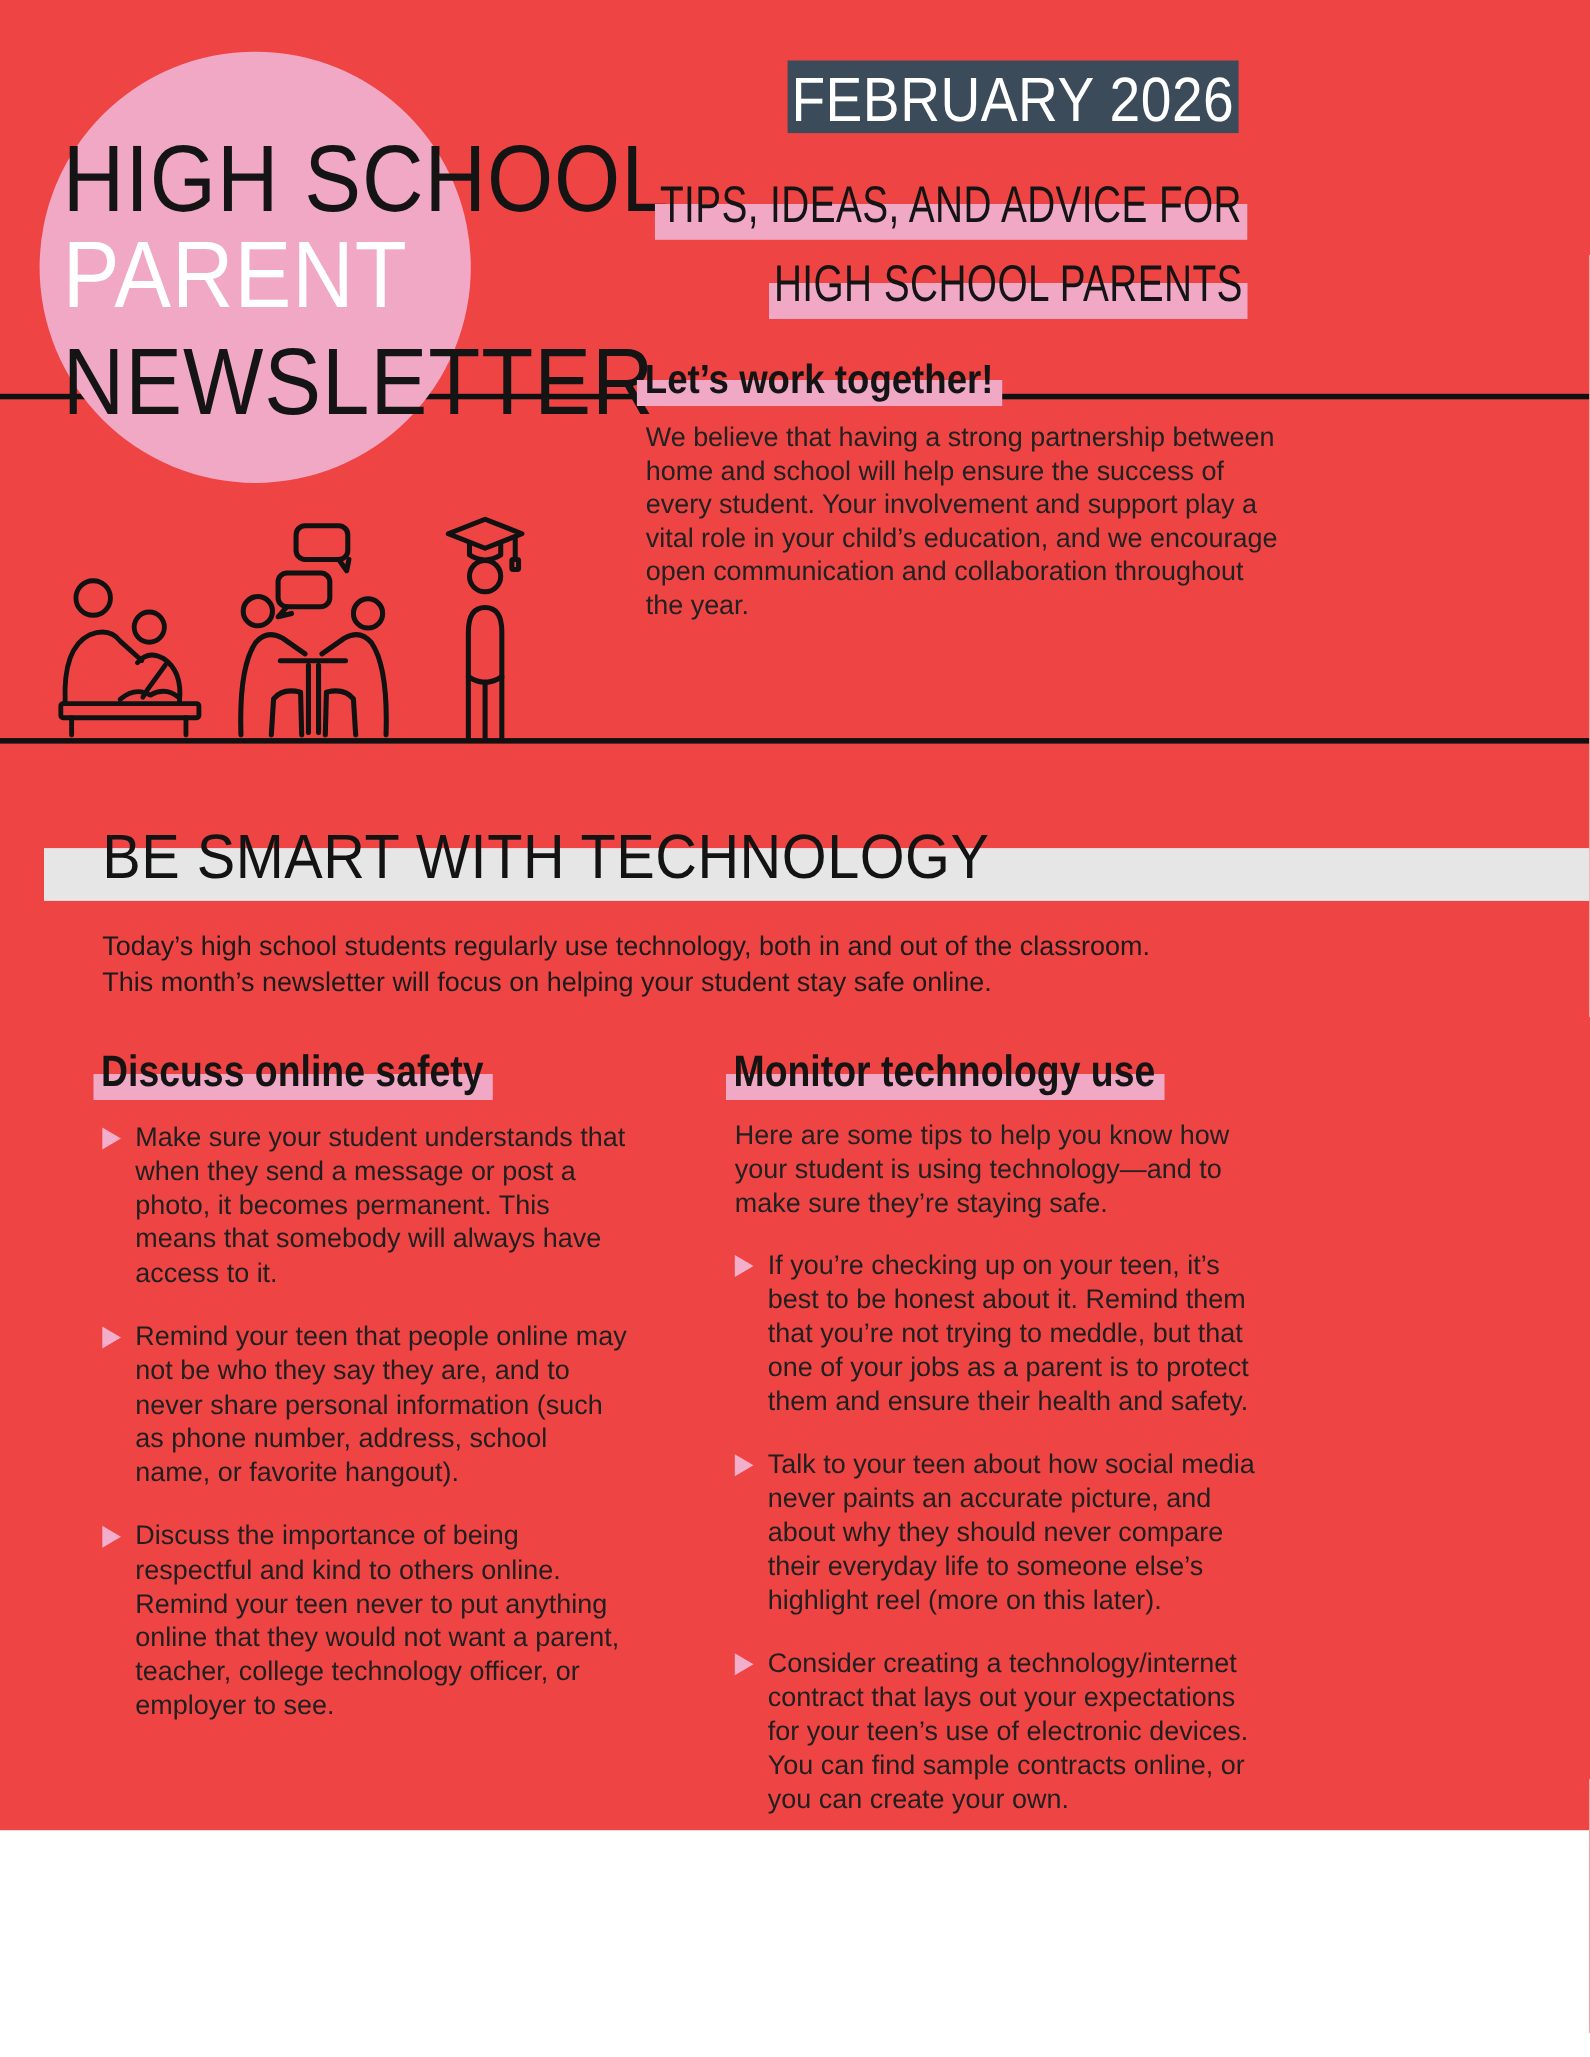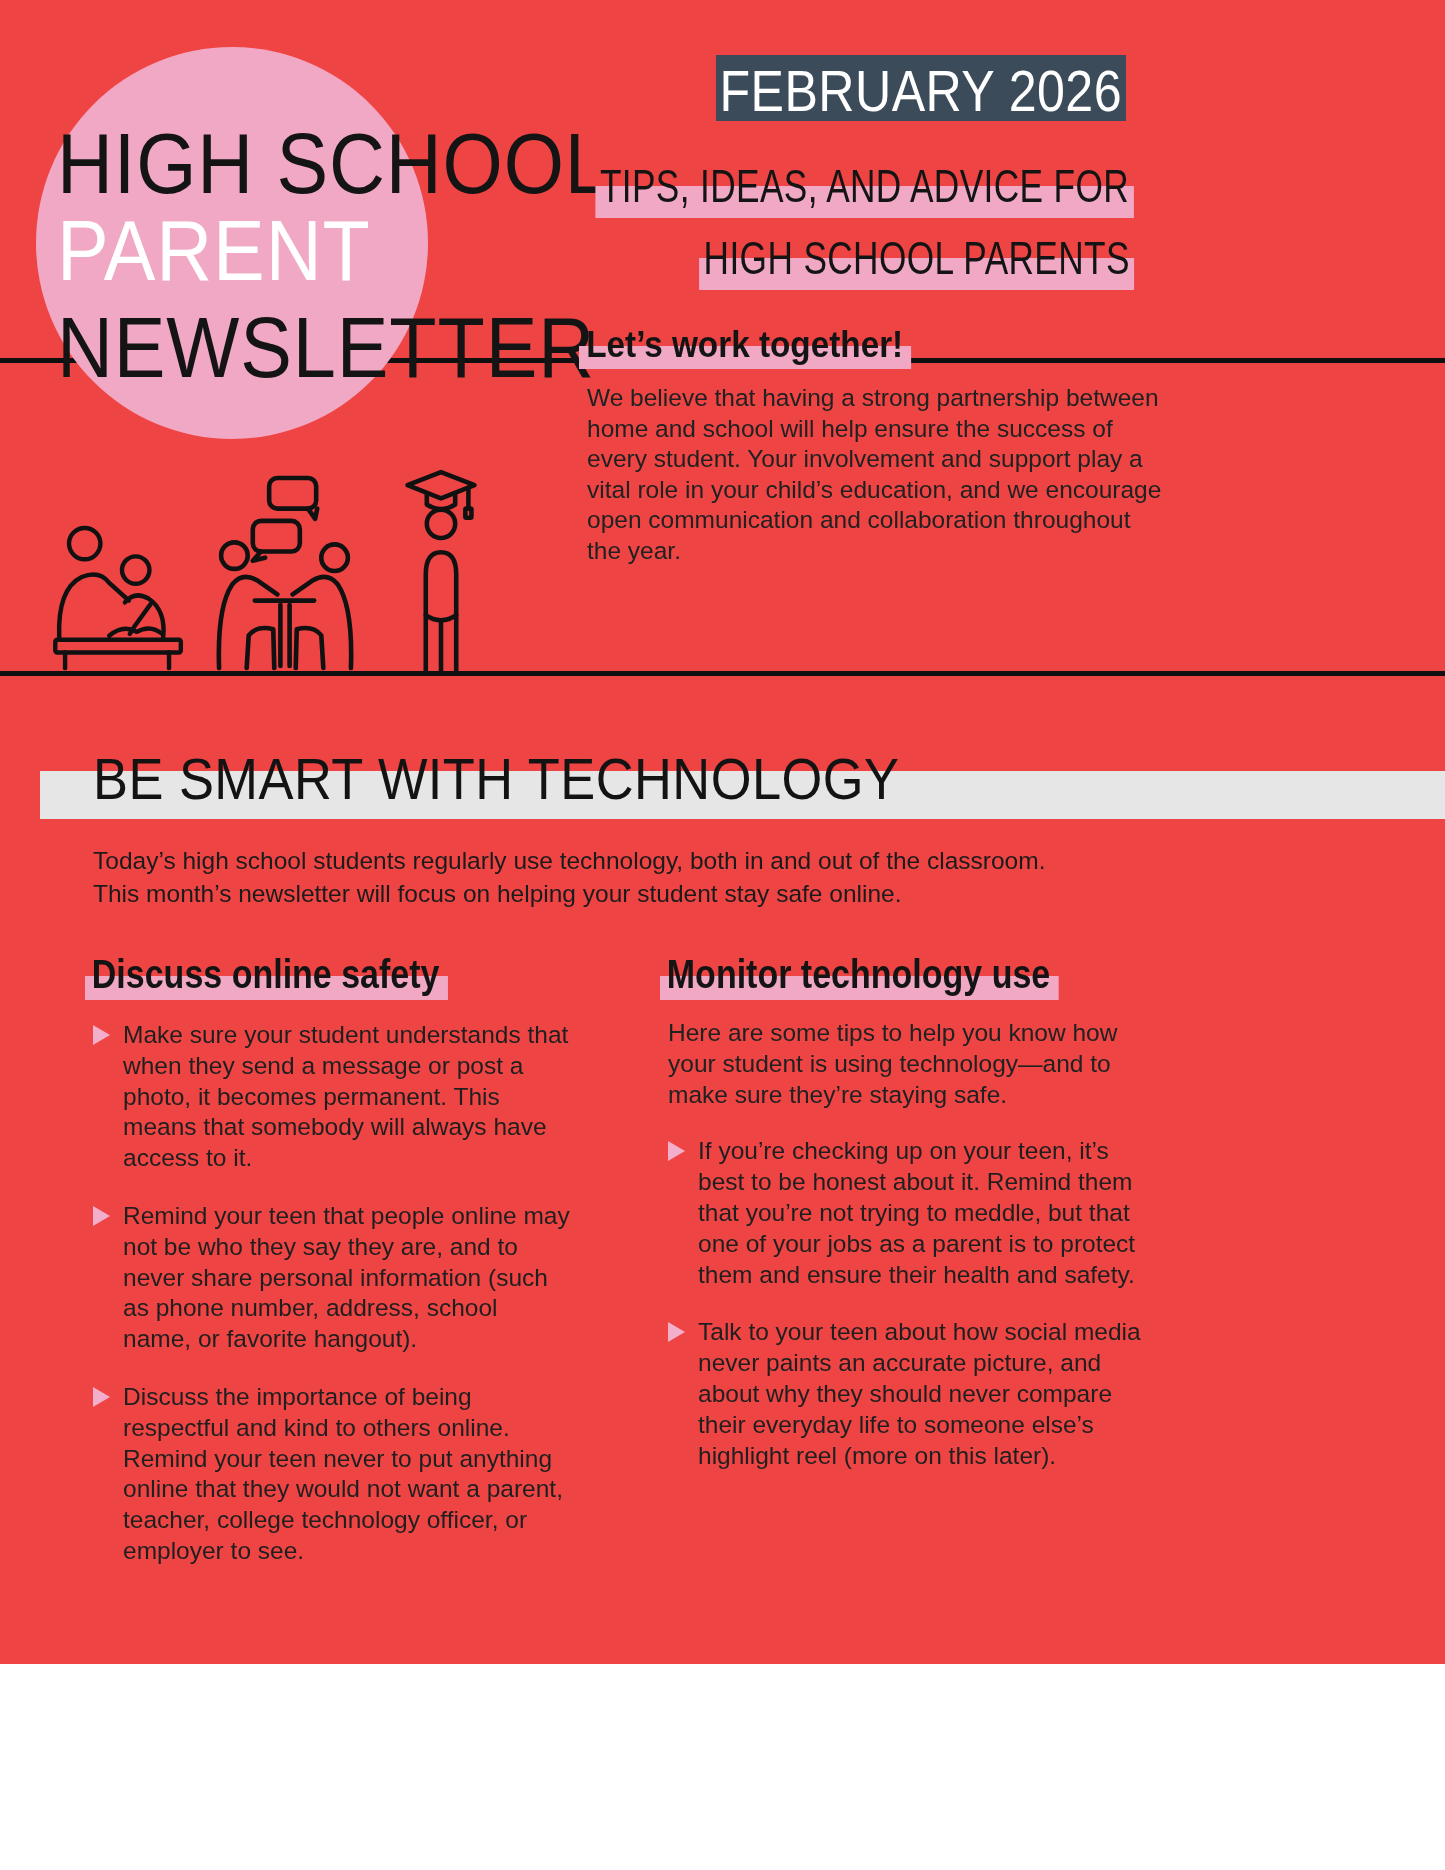--- a/index.html
+++ b/index.html
@@ -227,19 +227,23 @@
     <p class="col-intro">Here are some tips to help you know how your student is using technology—and to make sure they’re staying safe.</p>
     <ul>
       <li>
         <span class="tri"></span>
         <span>If you’re checking up on your teen, it’s best to be honest about it. Remind them that you’re not trying to meddle, but that one of your jobs as a parent is to protect them and ensure their health and safety.</span>
       </li>
       <li>
         <span class="tri"></span>
         <span>Talk to your teen about how social media never paints an accurate picture, and about why they should never compare their everyday life to someone else’s highlight reel (more on this later).</span>
       </li>
+      <li>
+        <span class="tri"></span>
+        <span>Consider creating a technology/internet contract that lays out your expectations for your teen’s use of electronic devices. You can find sample contracts online, or you can create your own.</span>
+      </li>
     </ul>
   </div>
 
   <div class="footer-copy">Copyright © 2025 Woodburn Press</div>
   <a class="footer-site" href="#">woodburnpress.com</a>
 
 </div>
 
 </body></html>

